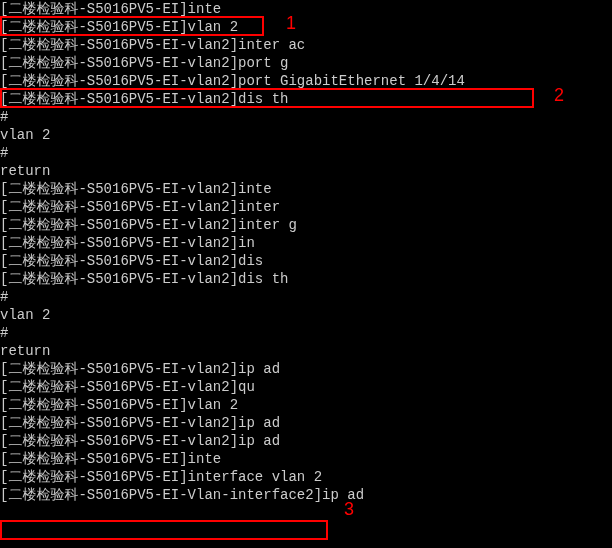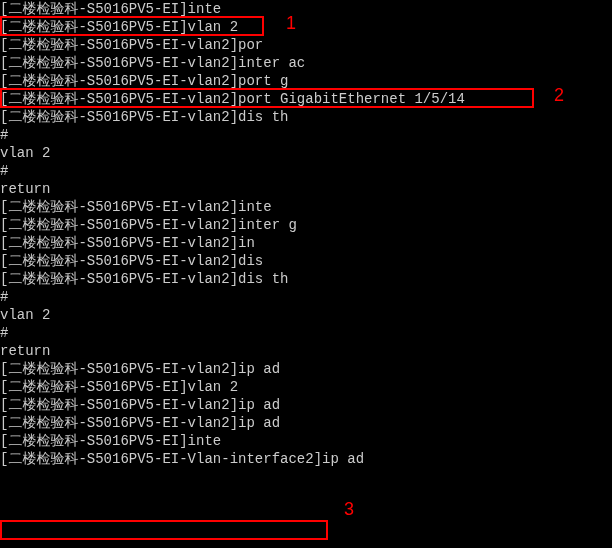--- a/index.html
+++ b/index.html
@@ -34,43 +34,45 @@
       font-weight: normal;
       font-family: Arial, sans-serif;
     }
   </style>
 </head>
 <body>
 
 <div class="terminal">
 <div class="line">[二楼检验科-S5016PV5-EI]inte</div>
     <div class="line">[二楼检验科-S5016PV5-EI]vlan 2</div>
-    <div class="line">[二楼检验科-S5016PV5-EI-vlan2]por</div>
     <div class="line">[二楼检验科-S5016PV5-EI-vlan2]inter ac</div>
     <div class="line">[二楼检验科-S5016PV5-EI-vlan2]port g</div>
-    <div class="line">[二楼检验科-S5016PV5-EI-vlan2]port GigabitEthernet 1/5/14</div>
+    <div class="line">[二楼检验科-S5016PV5-EI-vlan2]port GigabitEthernet 1/4/14</div>
     <div class="line">[二楼检验科-S5016PV5-EI-vlan2]dis th</div>
     <div class="line">#</div>
     <div class="line">vlan 2</div>
     <div class="line">#</div>
     <div class="line">return</div>
     <div class="line">[二楼检验科-S5016PV5-EI-vlan2]inte</div>
+    <div class="line">[二楼检验科-S5016PV5-EI-vlan2]inter</div>
     <div class="line">[二楼检验科-S5016PV5-EI-vlan2]inter g</div>
     <div class="line">[二楼检验科-S5016PV5-EI-vlan2]in</div>
     <div class="line">[二楼检验科-S5016PV5-EI-vlan2]dis</div>
     <div class="line">[二楼检验科-S5016PV5-EI-vlan2]dis th</div>
     <div class="line">#</div>
     <div class="line">vlan 2</div>
     <div class="line">#</div>
     <div class="line">return</div>
     <div class="line">[二楼检验科-S5016PV5-EI-vlan2]ip ad</div>
+    <div class="line">[二楼检验科-S5016PV5-EI-vlan2]qu</div>
     <div class="line">[二楼检验科-S5016PV5-EI]vlan 2</div>
     <div class="line">[二楼检验科-S5016PV5-EI-vlan2]ip ad</div>
     <div class="line">[二楼检验科-S5016PV5-EI-vlan2]ip ad</div>
     <div class="line">[二楼检验科-S5016PV5-EI]inte</div>
+    <div class="line">[二楼检验科-S5016PV5-EI]interface vlan 2</div>
     <div class="line">[二楼检验科-S5016PV5-EI-Vlan-interface2]ip ad</div>
   </div>
 
 <div class="annotation" style="top: 16px; left: 0px; width: 264px; height: 20px;"></div>
 <div class="annotation-label" style="left: 286px; top: 14px;">1</div>
 <div class="annotation" style="top: 88px; left: 0px; width: 534px; height: 20px;"></div>
 <div class="annotation-label" style="left: 554px; top: 86px;">2</div>
 <div class="annotation" style="top: 520px; left: 0px; width: 328px; height: 20px;"></div>
 <div class="annotation-label" style="left: 344px; top: 500px;">3</div>
 

